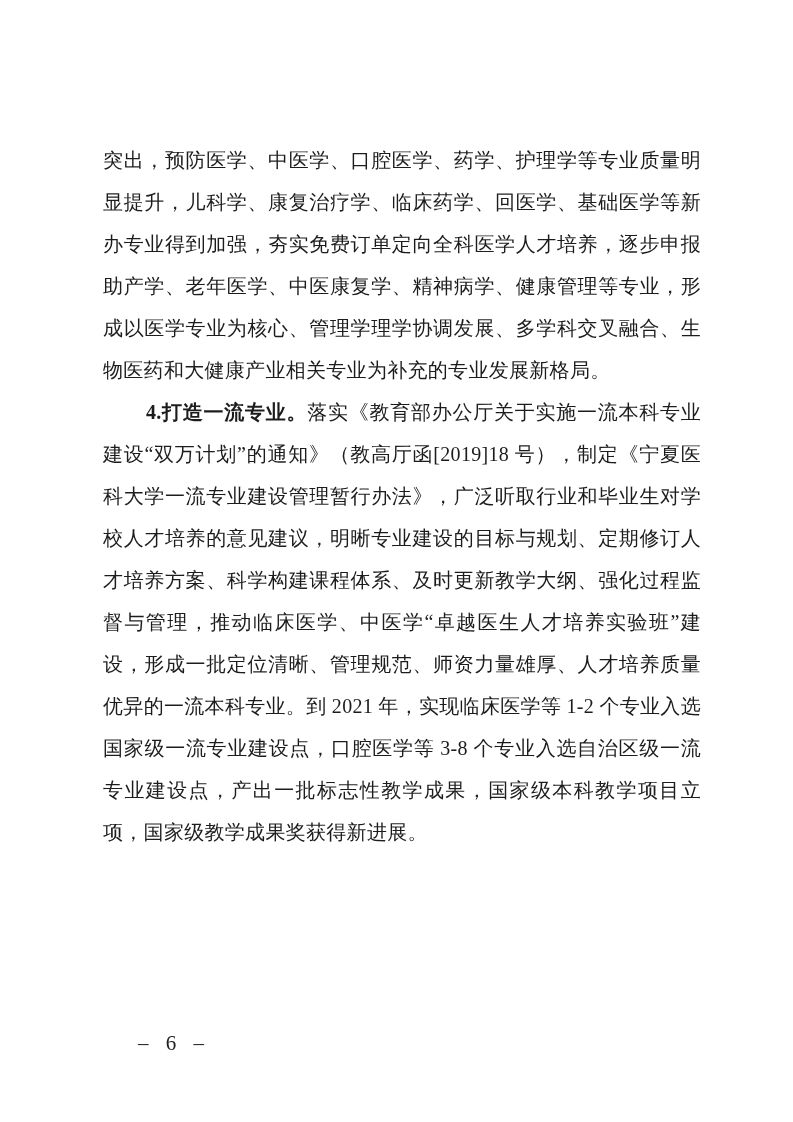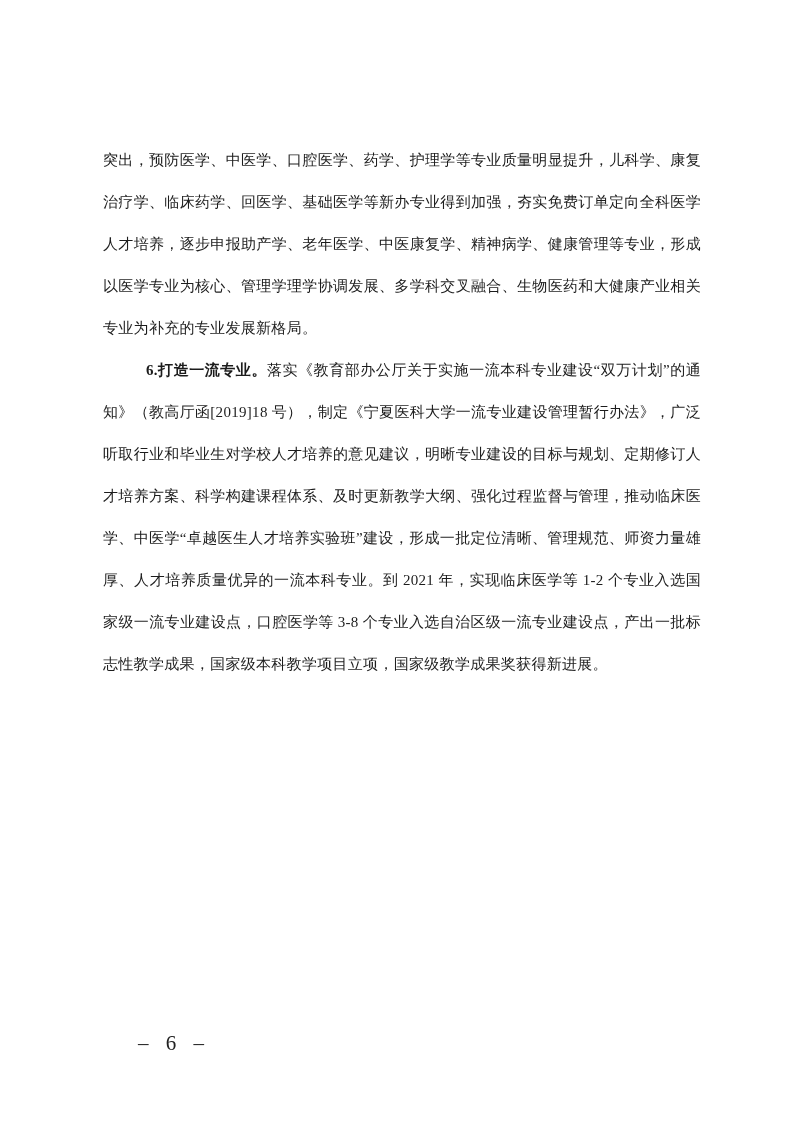--- a/index.html
+++ b/index.html
@@ -14,21 +14,21 @@
     background: #ffffff;
     overflow: hidden;
     font-family: "Liberation Serif", "DejaVu Serif", serif;
     color: #1c1c1c;
   }
   .content {
     position: absolute;
     left: 103px;
     top: 139px;
     width: 598px;
-    font-size: 15px;
+    font-size: 20px;
     line-height: 42px;
     letter-spacing: 0.3px;
     text-align: justify;
     text-justify: inter-ideograph;
   }
   .para {
     margin: 0;
     padding: 0;
   }
   .para.indent {
@@ -48,21 +48,21 @@
 </style>
 </head>
 <body>
 
 <div class="page">
 
   <div class="content">
 
     <p class="para"><span>突出，预防医学、中医学、口腔医学、药学、护理学等专业质量明显提升，儿科学、康复治疗学、临床药学、回医学、基础医学等新办专业得到加强，夯实免费订单定向全科医学人才培养，逐步申报助产学、老年医学、中医康复学、精神病学、健康管理等专业，形成以医学专业为核心、管理学理学协调发展、多学科交叉融合、生物医药和大健康产业相关专业为补充的专业发展新格局。</span></p>
 
-    <p class="para indent"><span class="bold">6.打造一流专业。</span><span>落实《教育部办公厅关于实施一流本科专业建设“双万计划”的通知》（教高厅函[2019]18 号），制定《宁夏医科大学一流专业建设管理暂行办法》，广泛听取行业和毕业生对学校人才培养的意见建议，明晰专业建设的目标与规划、定期修订人才培养方案、科学构建课程体系、及时更新教学大纲、强化过程监督与管理，推动临床医学、中医学“卓越医生人才培养实验班”建设，形成一批定位清晰、管理规范、师资力量雄厚、人才培养质量优异的一流本科专业。到 2021 年，实现临床医学等 1-2 个专业入选国家级一流专业建设点，口腔医学等 3-8 个专业入选自治区级一流专业建设点，产出一批标志性教学成果，国家级本科教学项目立项，国家级教学成果奖获得新进展。</span></p>
+    <p class="para indent"><span class="bold">4.打造一流专业。</span><span>落实《教育部办公厅关于实施一流本科专业建设“双万计划”的通知》（教高厅函[2019]18 号），制定《宁夏医科大学一流专业建设管理暂行办法》，广泛听取行业和毕业生对学校人才培养的意见建议，明晰专业建设的目标与规划、定期修订人才培养方案、科学构建课程体系、及时更新教学大纲、强化过程监督与管理，推动临床医学、中医学“卓越医生人才培养实验班”建设，形成一批定位清晰、管理规范、师资力量雄厚、人才培养质量优异的一流本科专业。到 2021 年，实现临床医学等 1-2 个专业入选国家级一流专业建设点，口腔医学等 3-8 个专业入选自治区级一流专业建设点，产出一批标志性教学成果，国家级本科教学项目立项，国家级教学成果奖获得新进展。</span></p>
 
 
 
   </div>
 
   <div class="page-number">– 6 –</div>
 
 </div>
 
 </body></html>

